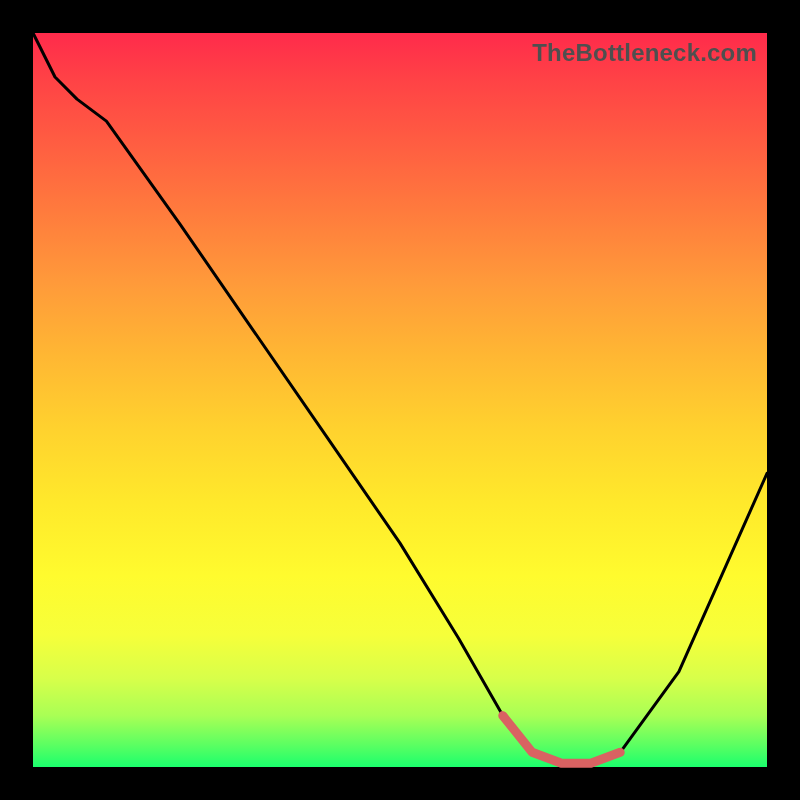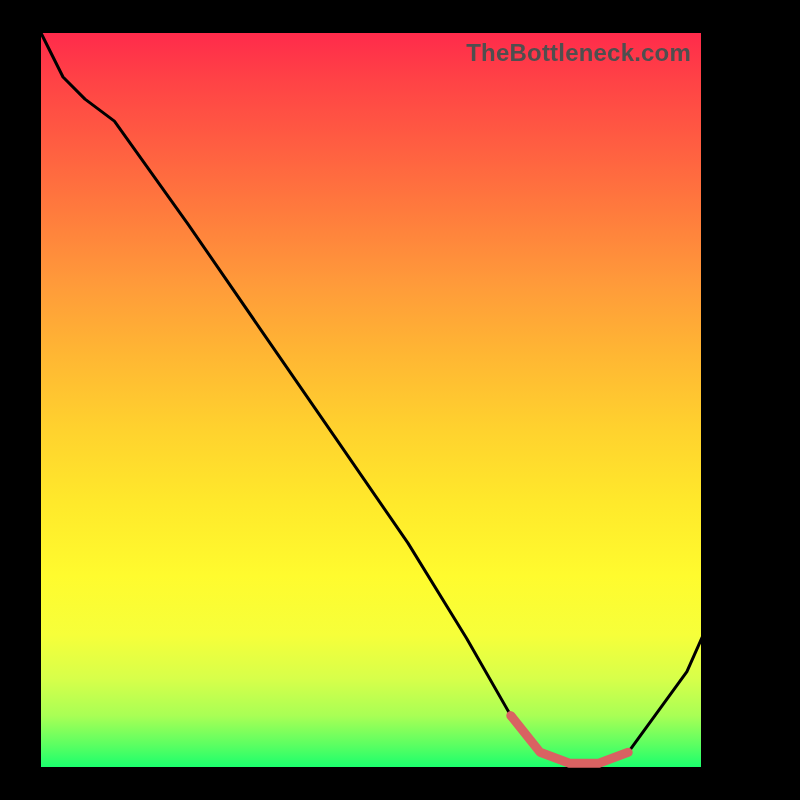--- a/index.html
+++ b/index.html
@@ -14,40 +14,39 @@
   .frame {
     position: relative;
     width: 800px;
     height: 800px;
     background: #000;
   }
   .plot {
     position: absolute;
     left: 33px;
     top: 33px;
-    width: 660px;
+    width: 734px;
     height: 734px;
     background: linear-gradient(
       to bottom,
       #ff2b4b 0%,
       #ff4146 6%,
       #ff5a42 14%,
       #ff7a3d 24%,
       #ff9a3a 34%,
       #ffb733 44%,
       #ffd22e 54%,
       #ffe92b 64%,
       #fffb2e 74%,
       #f6ff3a 82%,
       #d7ff4a 88%,
       #a9ff55 93%,
       #5bff62 97%,
       #1bff6d 100%
     );
-    margin-left: 8px;
   }
   .watermark {
     position: absolute;
     top: 6px;
     right: 10px;
     color: #4f4f4f;
     font-size: 24px;
     font-weight: 600;
     letter-spacing: 0.2px;
     user-select: none;

